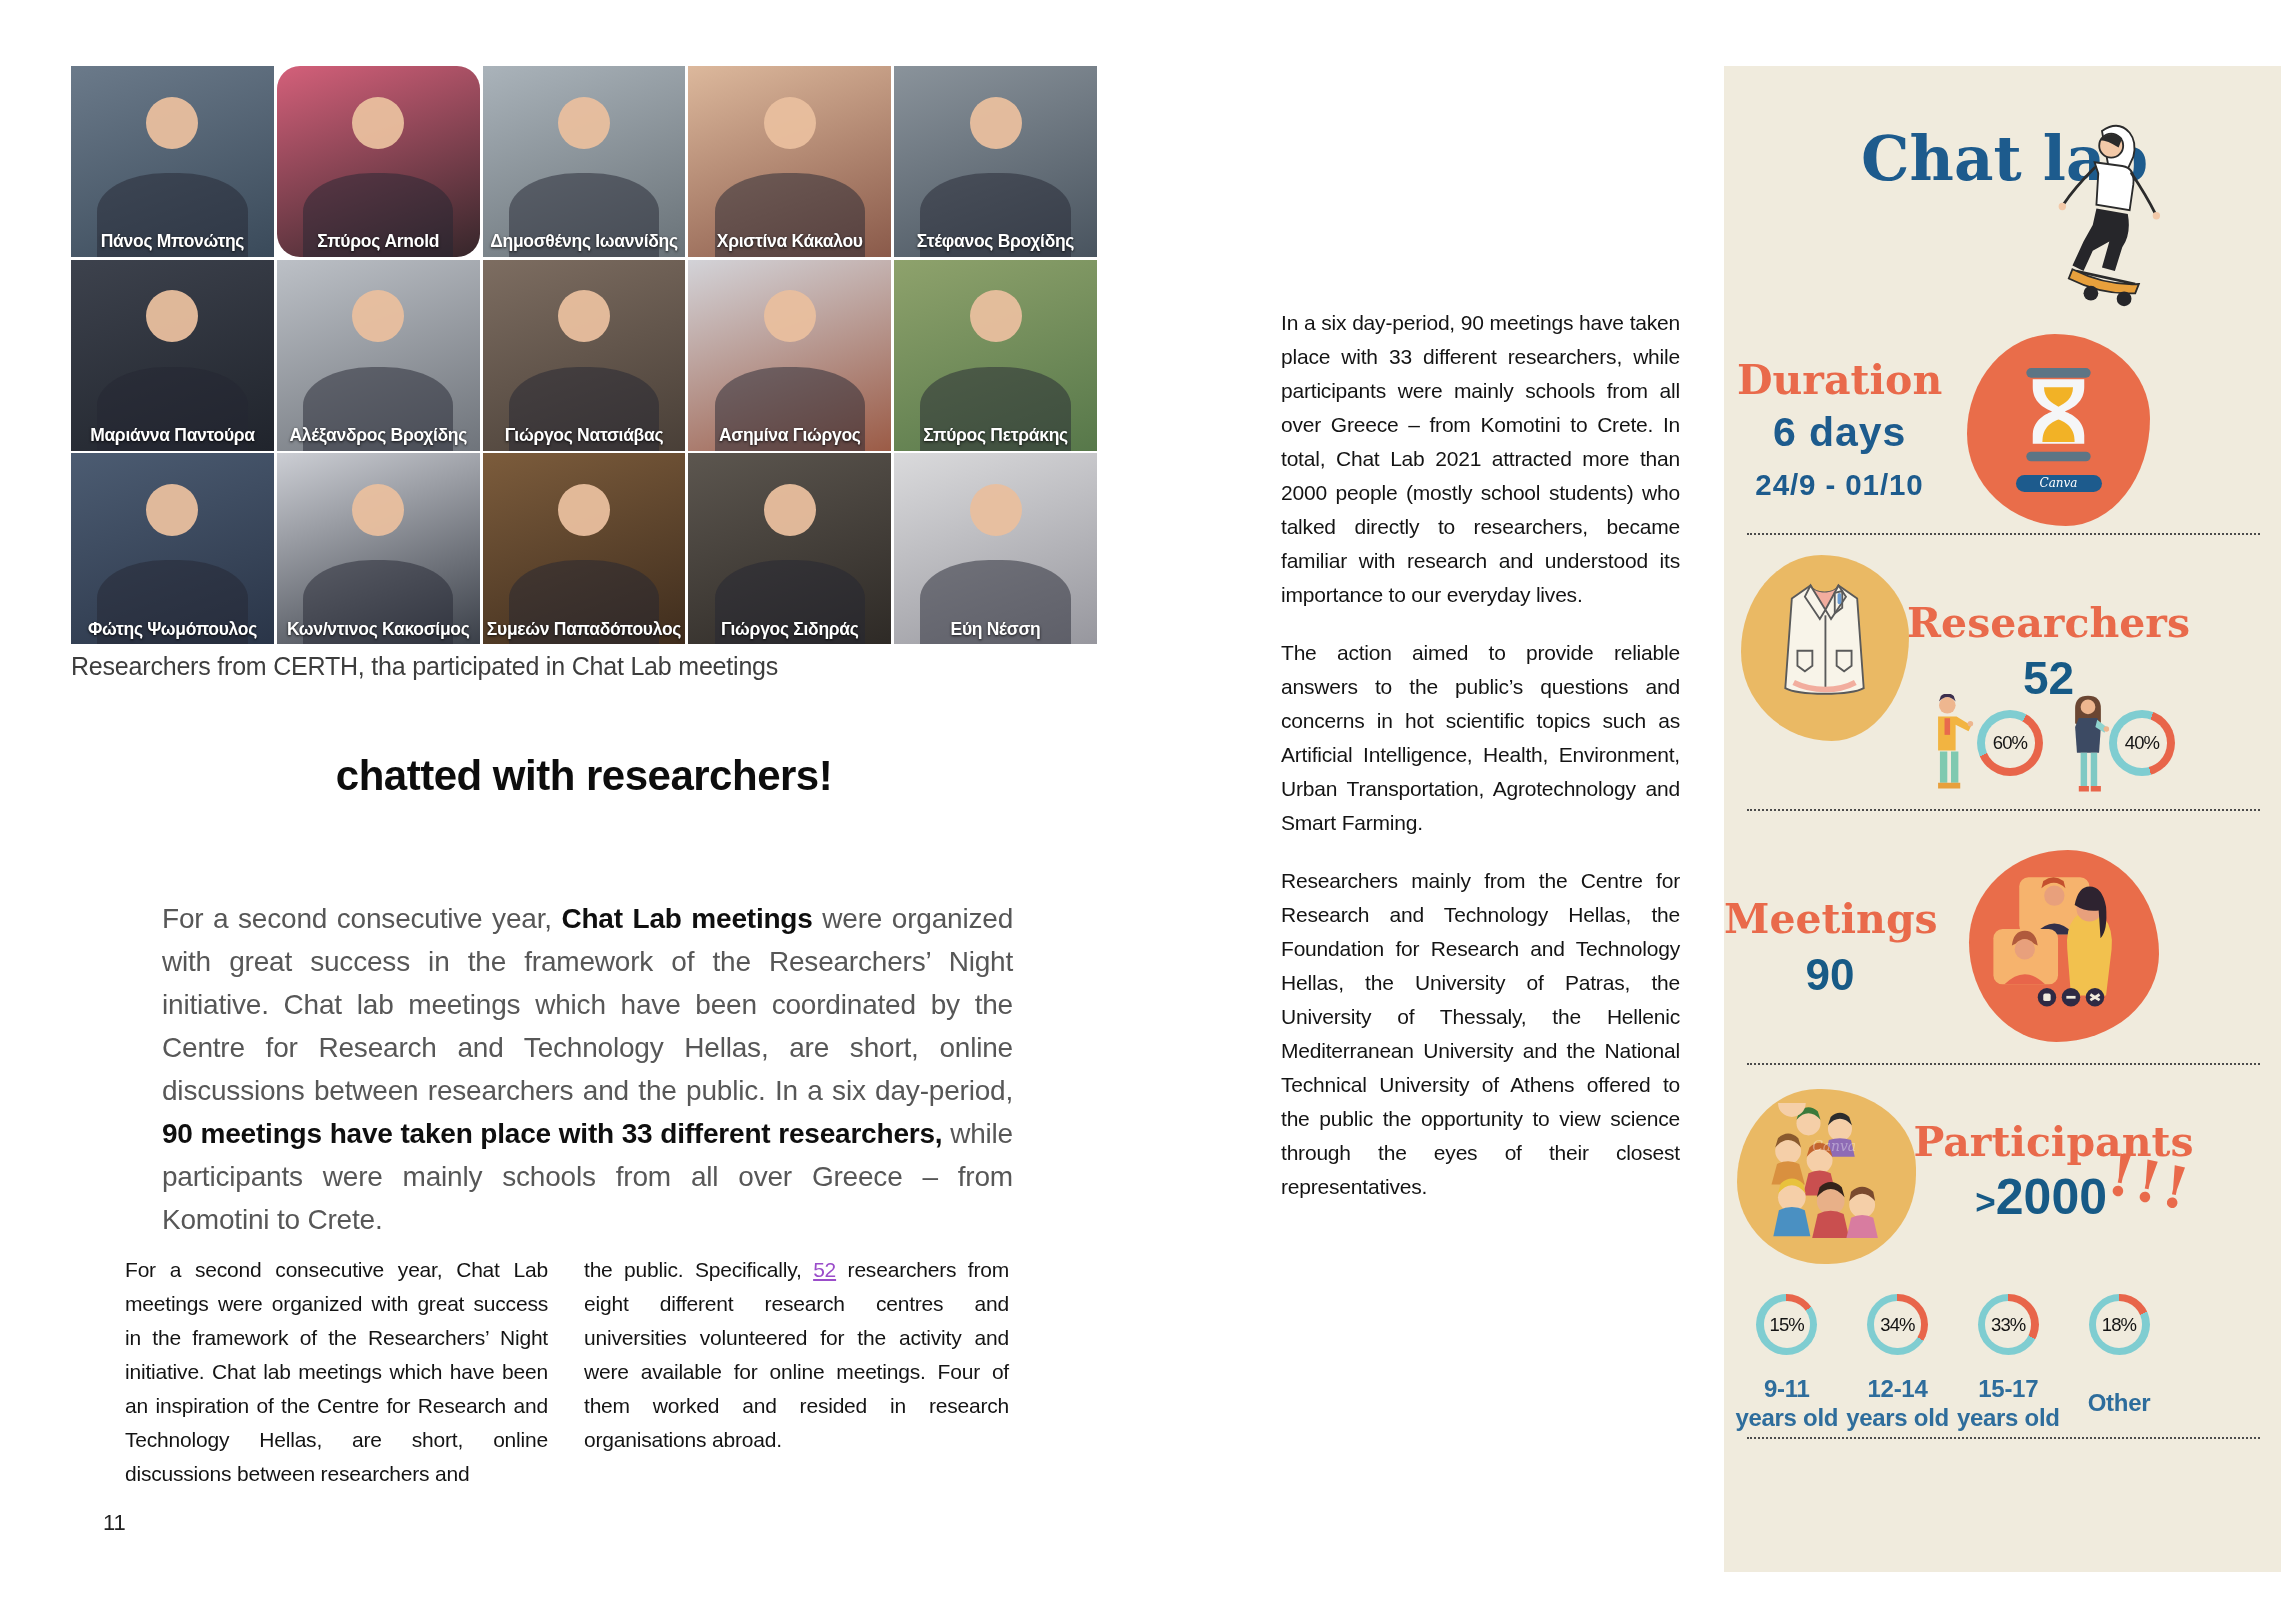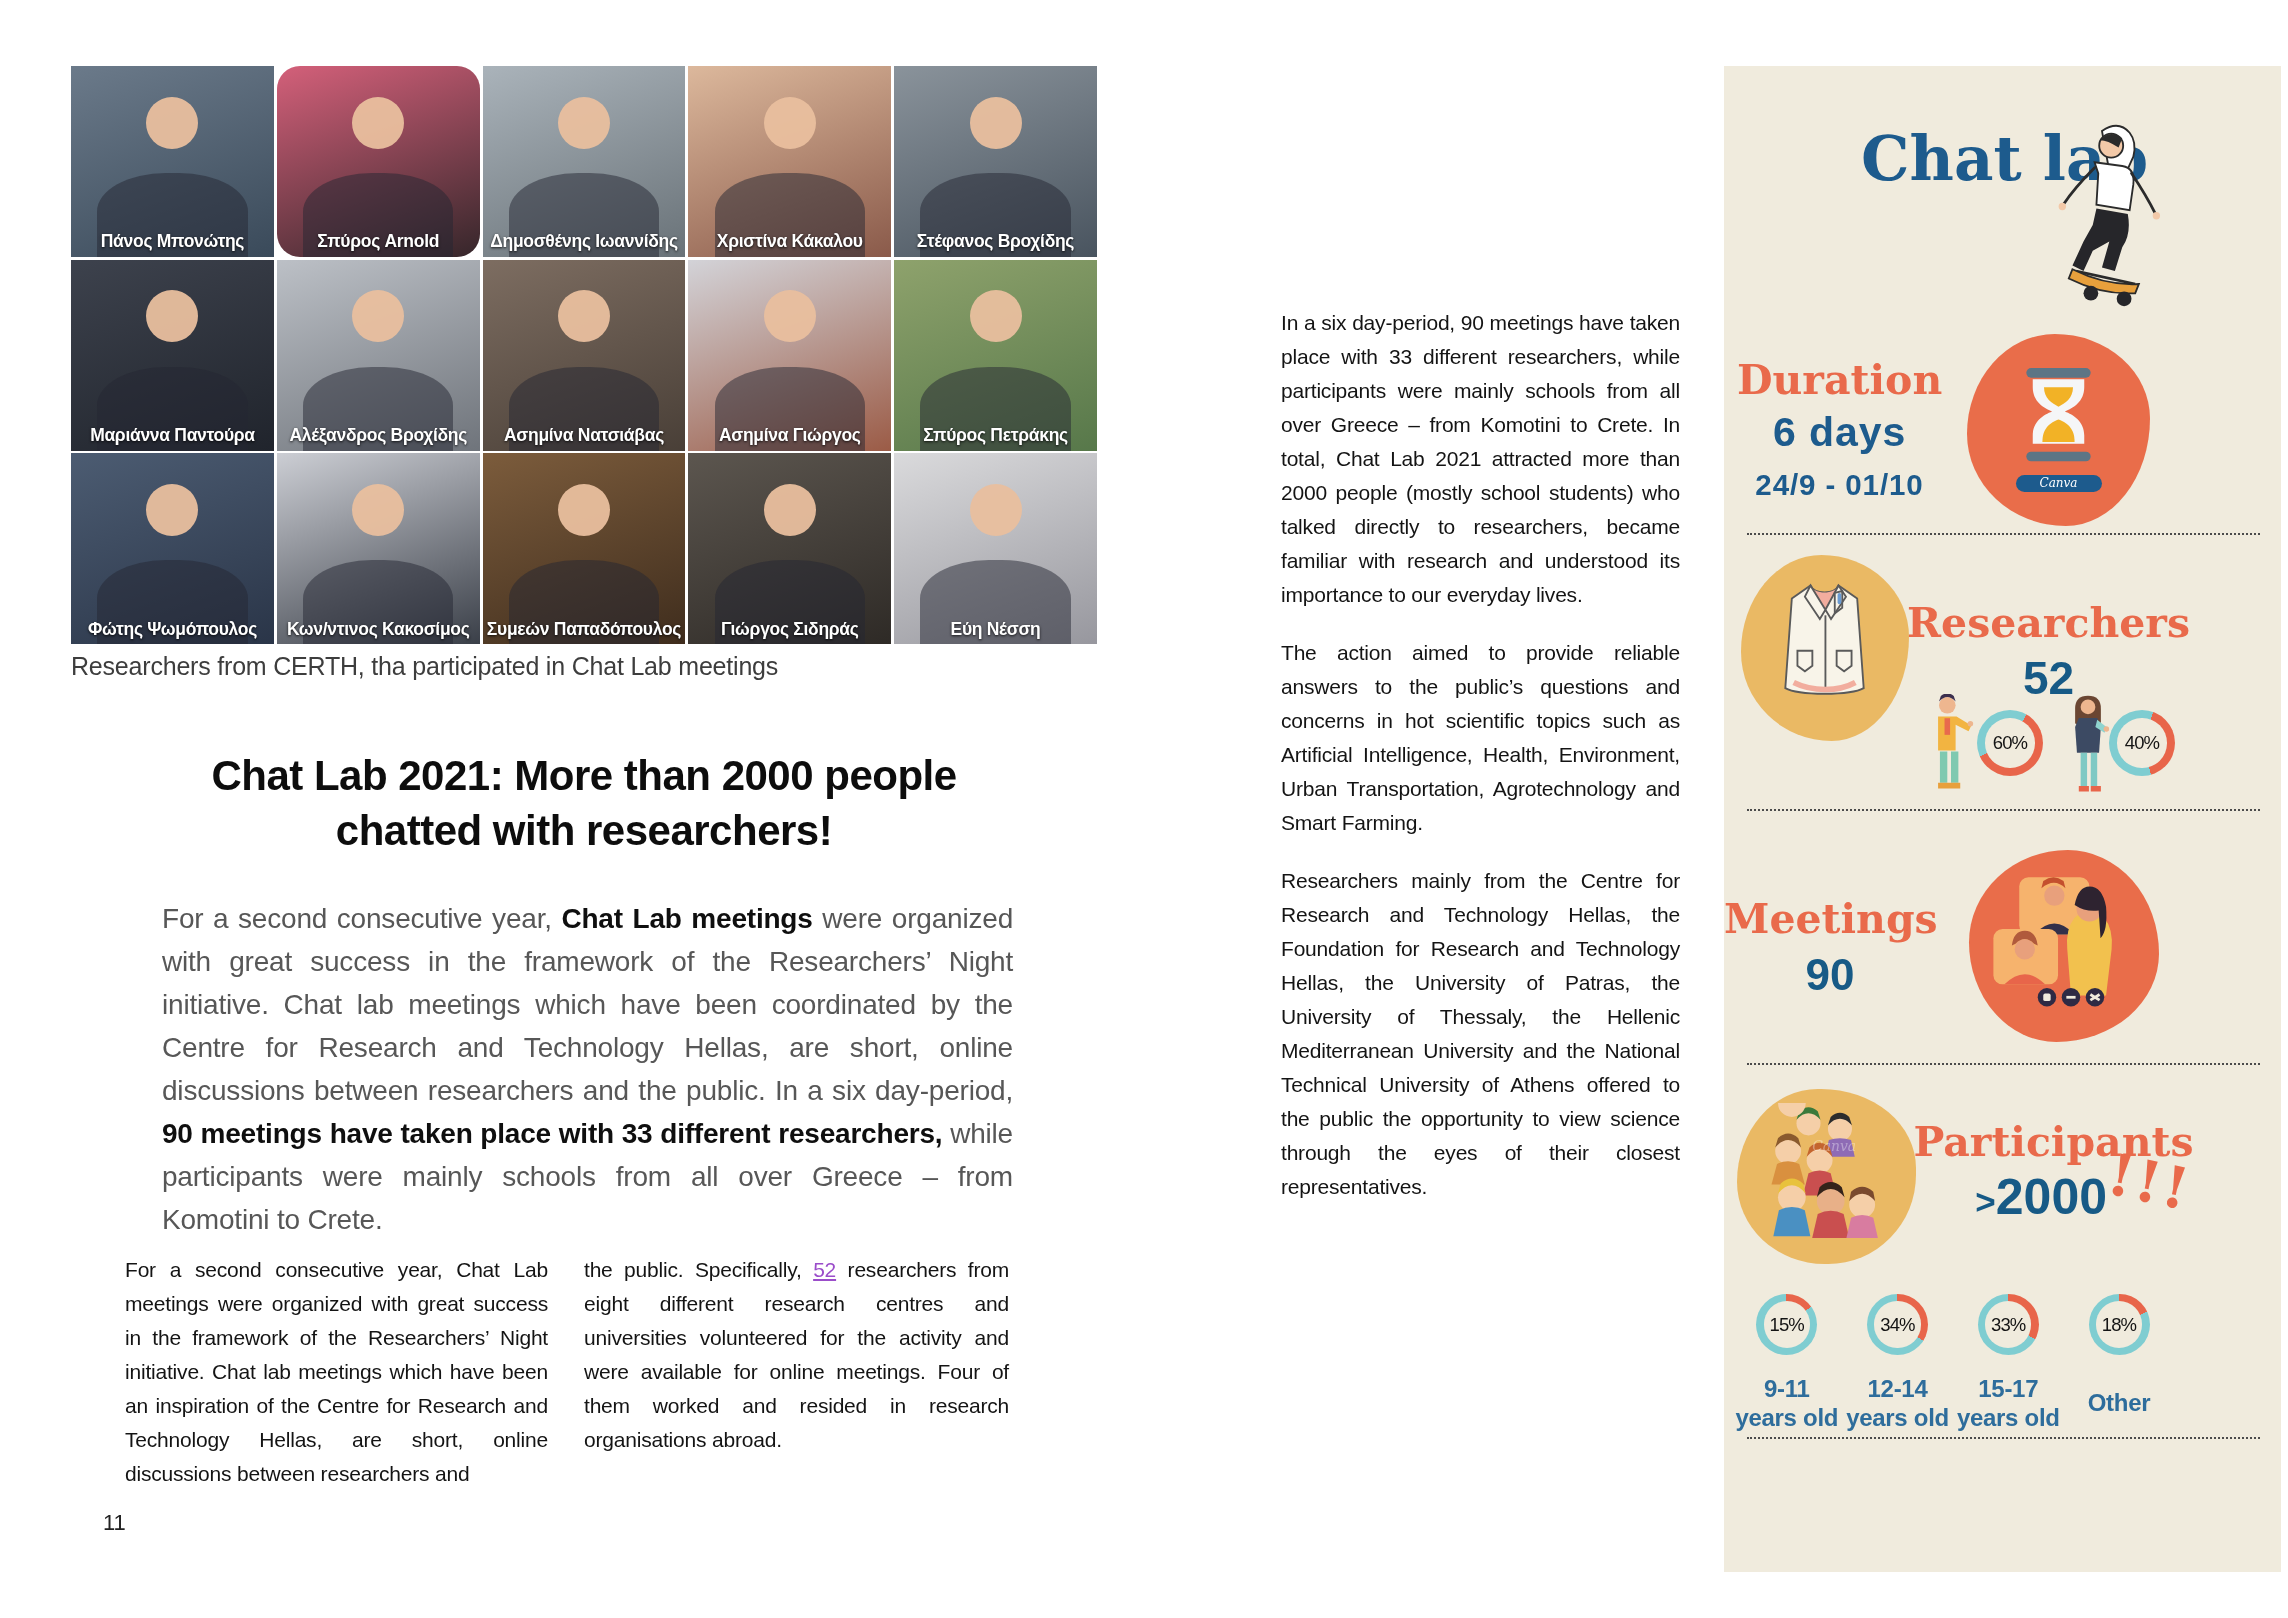--- a/index.html
+++ b/index.html
@@ -111,21 +111,21 @@
       <div class="pc pc5">
         <span class="nm">Στέφανος Βροχίδης</span>
       </div>
       <div class="pc pc6">
         <span class="nm">Μαριάννα Παντούρα</span>
       </div>
       <div class="pc pc7">
         <span class="nm">Αλέξανδρος Βροχίδης</span>
       </div>
       <div class="pc pc8">
-        <span class="nm">Ασημίνα Νατσιάβας</span>
+        <span class="nm">Γιώργος Νατσιάβας</span>
       </div>
       <div class="pc pc9">
         <span class="nm">Ασημίνα Γιώργος</span>
       </div>
       <div class="pc pc10">
         <span class="nm">Σπύρος Πετράκης</span>
       </div>
       <div class="pc pc11">
         <span class="nm">Φώτης Ψωμόπουλος</span>
       </div>
@@ -147,21 +147,20 @@
       <div class="pc pc17">
         <span class="nm">Κώστας Πλάκας</span>
       </div>
       <div class="pc pc18">
         <span class="nm">Μαριάννα Γιαννάκη</span>
       </div>
     </div>
   <div class="abs caption">Researchers from CERTH, tha participated in Chat Lab meetings</div>
 
   <div class="abs title">
-    <div>Chat Lab 2021: More than 2000 people</div>
     <div>chatted with researchers!</div>
   </div>
   <div class="abs intro"><span>For a second consecutive year, </span><span class="b">Chat Lab meetings</span><span> were organized with great success in the framework of the Researchers’ Night initiative. Chat lab meetings which have been coordinated by the Centre for Research and Technology Hellas, are short, online discussions between researchers and the public. In a six day-period, </span><span class="b">90 meetings have taken place with 33 different researchers,</span><span> while participants were mainly schools from all over Greece – from Komotini to Crete.</span></div>
   <div class="abs coltext colL">For a second consecutive year, Chat Lab meetings were organized with great success in the framework of the Researchers’ Night initiative. Chat lab meetings which have been an inspiration of the Centre for Research and Technology Hellas, are short, online discussions between researchers and</div>
   <div class="abs coltext colR"><span>the public. Specifically, </span><a href="#" class="lnk">52</a><span> researchers from eight different research centres and universities volunteered for the activity and were available for online meetings. Four of them worked and resided in research organisations abroad.</span></div>
   <div class="abs midcol">
       <p>In a six day-period, 90 meetings have taken place with 33 different researchers, while participants were mainly schools from all over Greece – from Komotini to Crete. In total, Chat Lab 2021 attracted more than 2000 people (mostly school students) who talked directly to researchers, became familiar with research and understood its importance to our everyday lives.</p>
       <p>The action aimed to provide reliable answers to the public’s questions and concerns in hot scientific topics such as Artificial Intelligence, Health, Environment, Urban Transportation, Agrotechnology and Smart Farming.</p>
       <p>Researchers mainly from the Centre for Research and Technology Hellas, the Foundation for Research and Technology Hellas, the University of Patras, the University of Thessaly, the Hellenic Mediterranean University and the National Technical University of Athens offered to the public the opportunity to view science through the eyes of their closest representatives.</p>
     </div>

